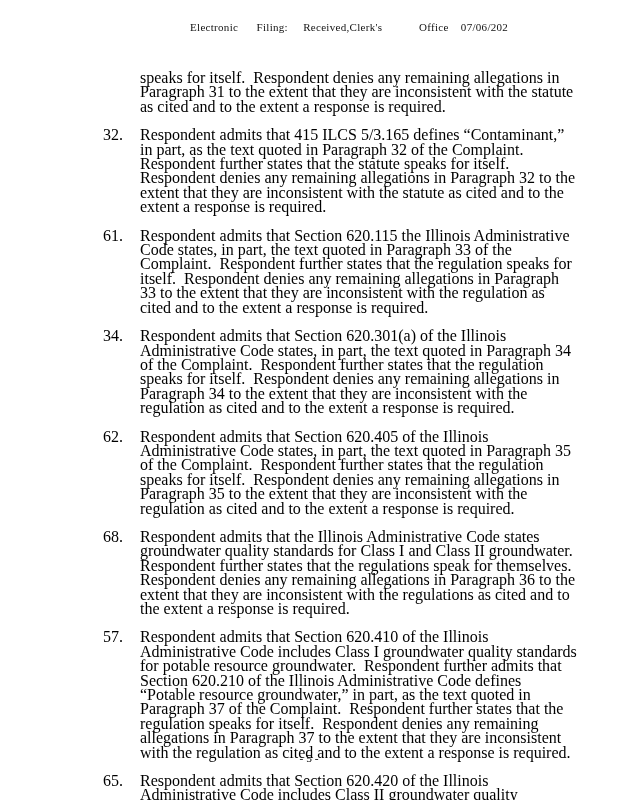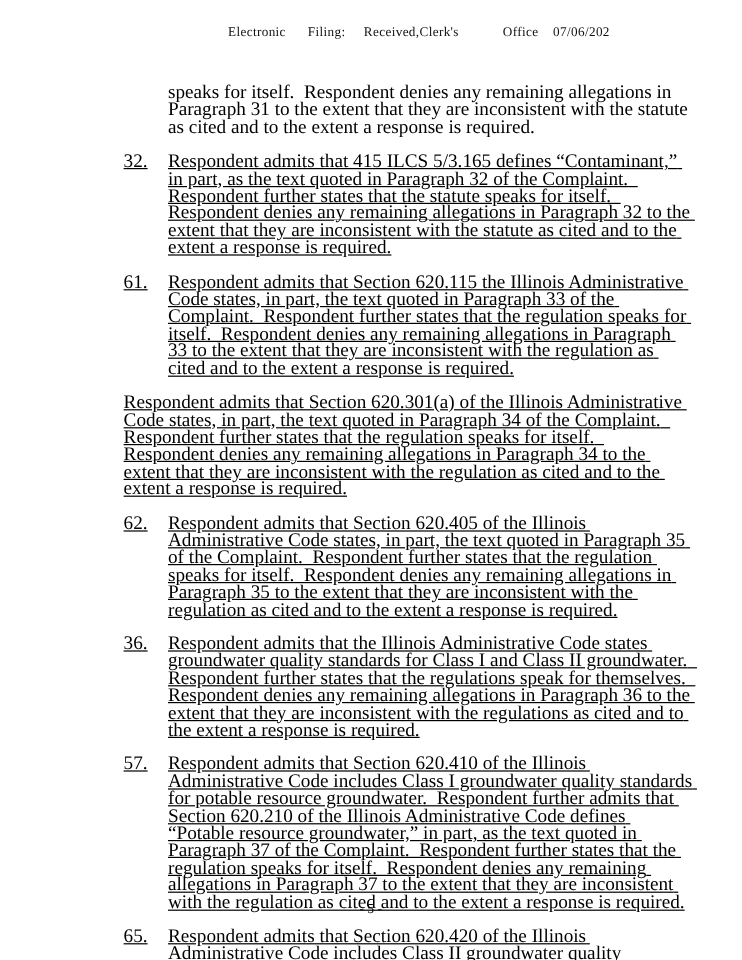--- a/index.html
+++ b/index.html
@@ -34,21 +34,20 @@
     font-size: 16px;
     line-height: 14.4px;
   }
   .continuation {
     margin: 0 0 14px 37px;
     white-space: pre-wrap;
   }
   .para {
     display: flex;
     margin: 0 0 14px 0;
-    text-decoration: underline;
   }
   .para .num {
     width: 37px;
     flex: 0 0 37px;
   }
   .para .text {
     flex: 1 1 auto;
     white-space: pre-wrap;
   }
   .page-footer {
@@ -75,30 +74,31 @@
       <span class="num">32.</span>
       <span class="text">Respondent admits that 415 ILCS 5/3.165 defines “Contaminant,” in part, as the text quoted in Paragraph 32 of the Complaint.  Respondent further states that the statute speaks for itself.  Respondent denies any remaining allegations in Paragraph 32 to the extent that they are inconsistent with the statute as cited and to the extent a response is required.</span>
     </div>
 
     <div class="para">
       <span class="num">61.</span>
       <span class="text">Respondent admits that Section 620.115 the Illinois Administrative Code states, in part, the text quoted in Paragraph 33 of the Complaint.  Respondent further states that the regulation speaks for itself.  Respondent denies any remaining allegations in Paragraph 33 to the extent that they are inconsistent with the regulation as cited and to the extent a response is required.</span>
     </div>
 
     <div class="para">
+      <span class="num">34.</span>
       <span class="text">Respondent admits that Section 620.301(a) of the Illinois Administrative Code states, in part, the text quoted in Paragraph 34 of the Complaint.  Respondent further states that the regulation speaks for itself.  Respondent denies any remaining allegations in Paragraph 34 to the extent that they are inconsistent with the regulation as cited and to the extent a response is required.</span>
     </div>
 
     <div class="para">
       <span class="num">62.</span>
       <span class="text">Respondent admits that Section 620.405 of the Illinois Administrative Code states, in part, the text quoted in Paragraph 35 of the Complaint.  Respondent further states that the regulation speaks for itself.  Respondent denies any remaining allegations in Paragraph 35 to the extent that they are inconsistent with the regulation as cited and to the extent a response is required.</span>
     </div>
 
     <div class="para">
-      <span class="num">36.</span>
+      <span class="num">68.</span>
       <span class="text">Respondent admits that the Illinois Administrative Code states groundwater quality standards for Class I and Class II groundwater.  Respondent further states that the regulations speak for themselves.  Respondent denies any remaining allegations in Paragraph 36 to the extent that they are inconsistent with the regulations as cited and to the extent a response is required.</span>
     </div>
 
     <div class="para">
       <span class="num">57.</span>
       <span class="text">Respondent admits that Section 620.410 of the Illinois Administrative Code includes Class I groundwater quality standards for potable resource groundwater.  Respondent further admits that Section 620.210 of the Illinois Administrative Code defines “Potable resource groundwater,” in part, as the text quoted in Paragraph 37 of the Complaint.  Respondent further states that the regulation speaks for itself.  Respondent denies any remaining allegations in Paragraph 37 to the extent that they are inconsistent with the regulation as cited and to the extent a response is required.</span>
     </div>
 
     <div class="para">
       <span class="num">65.</span>

